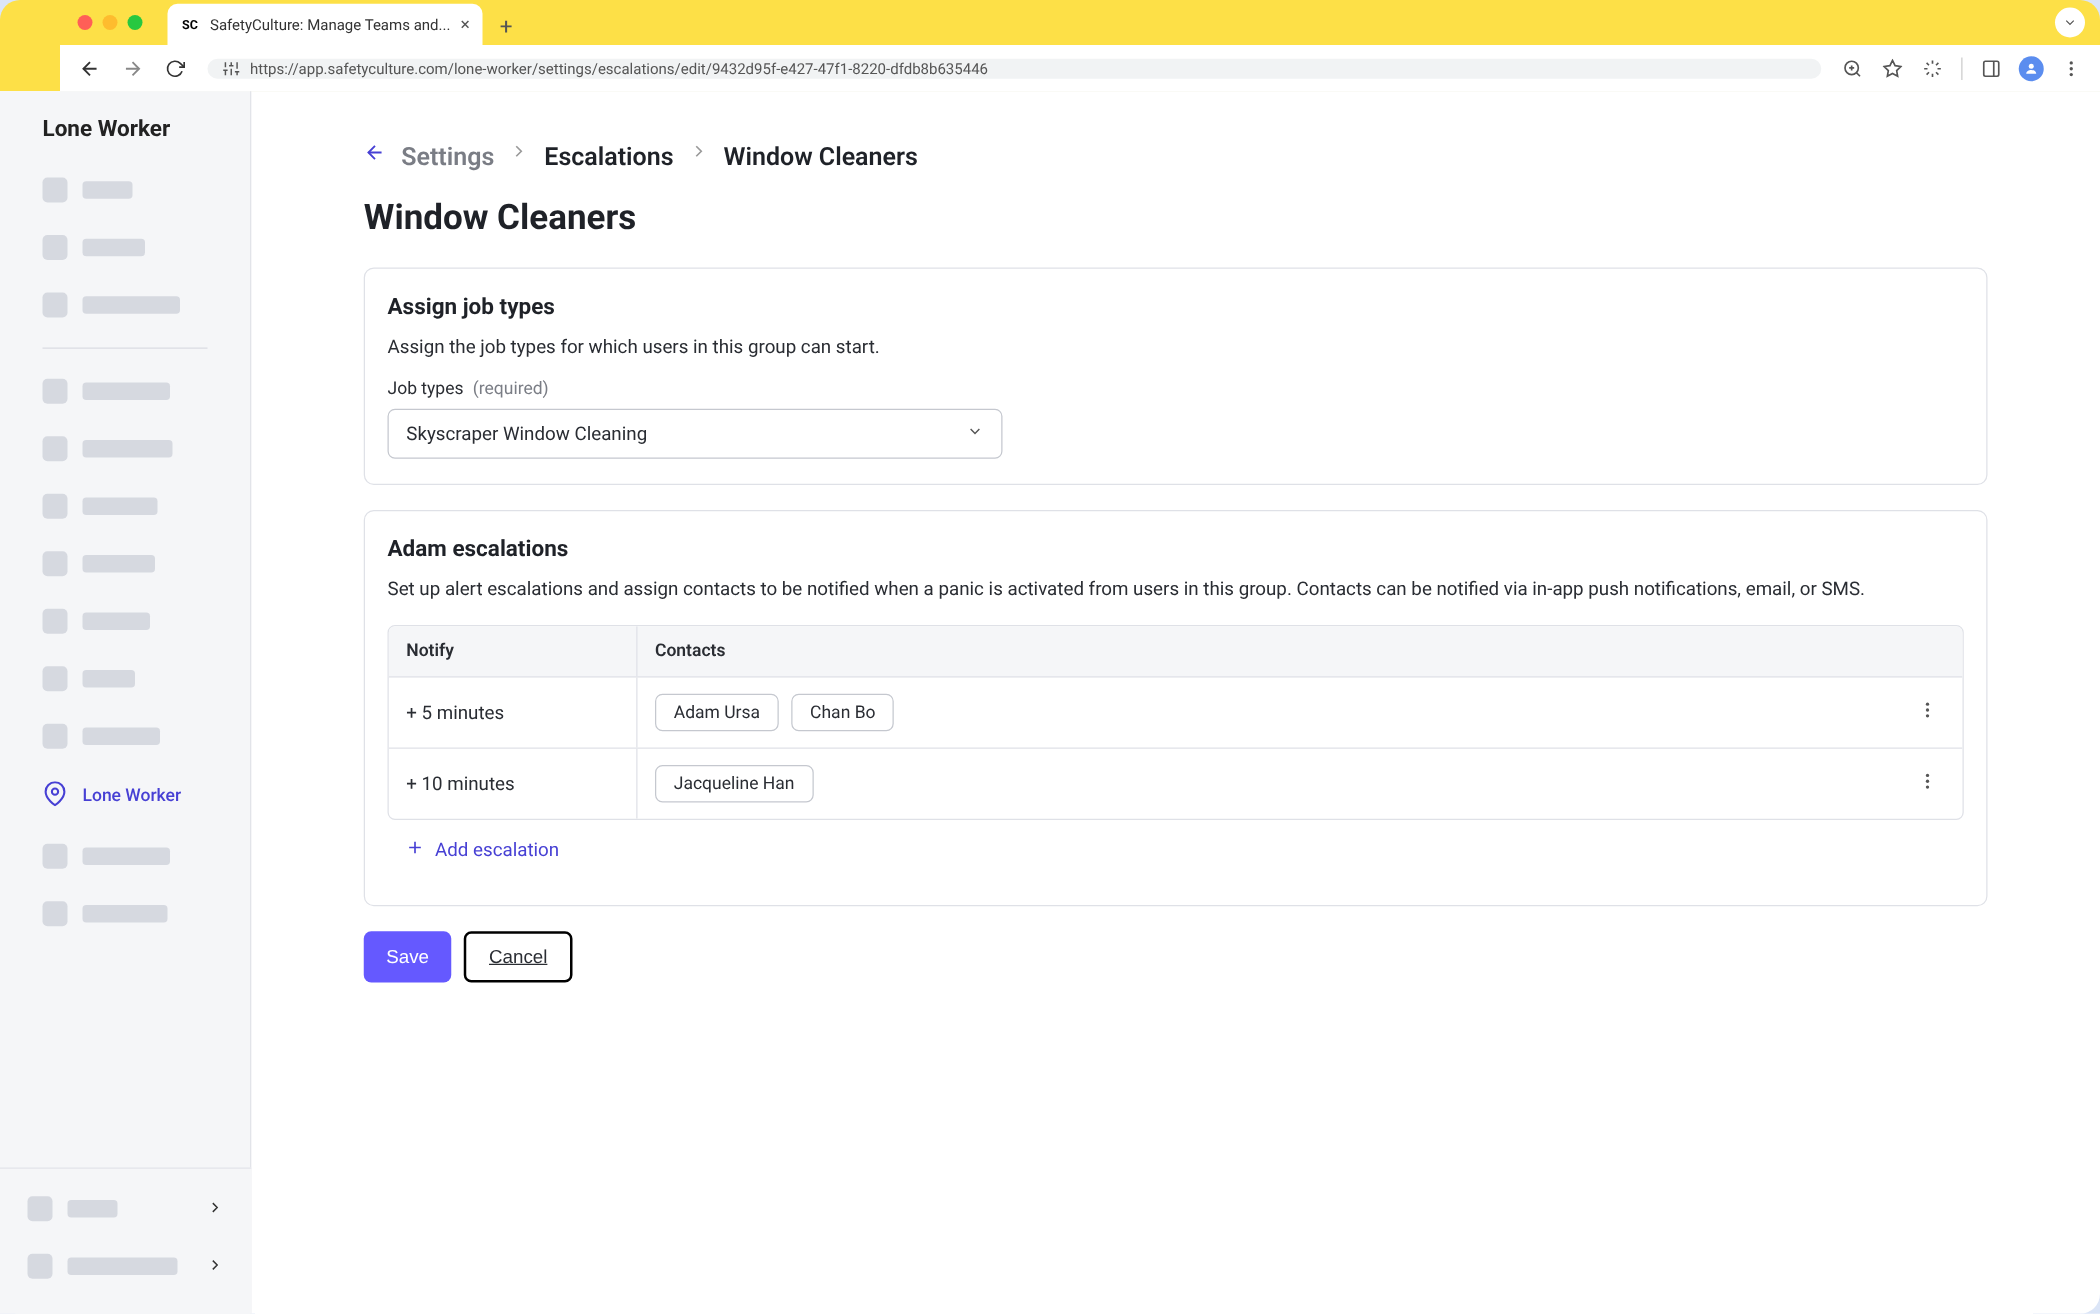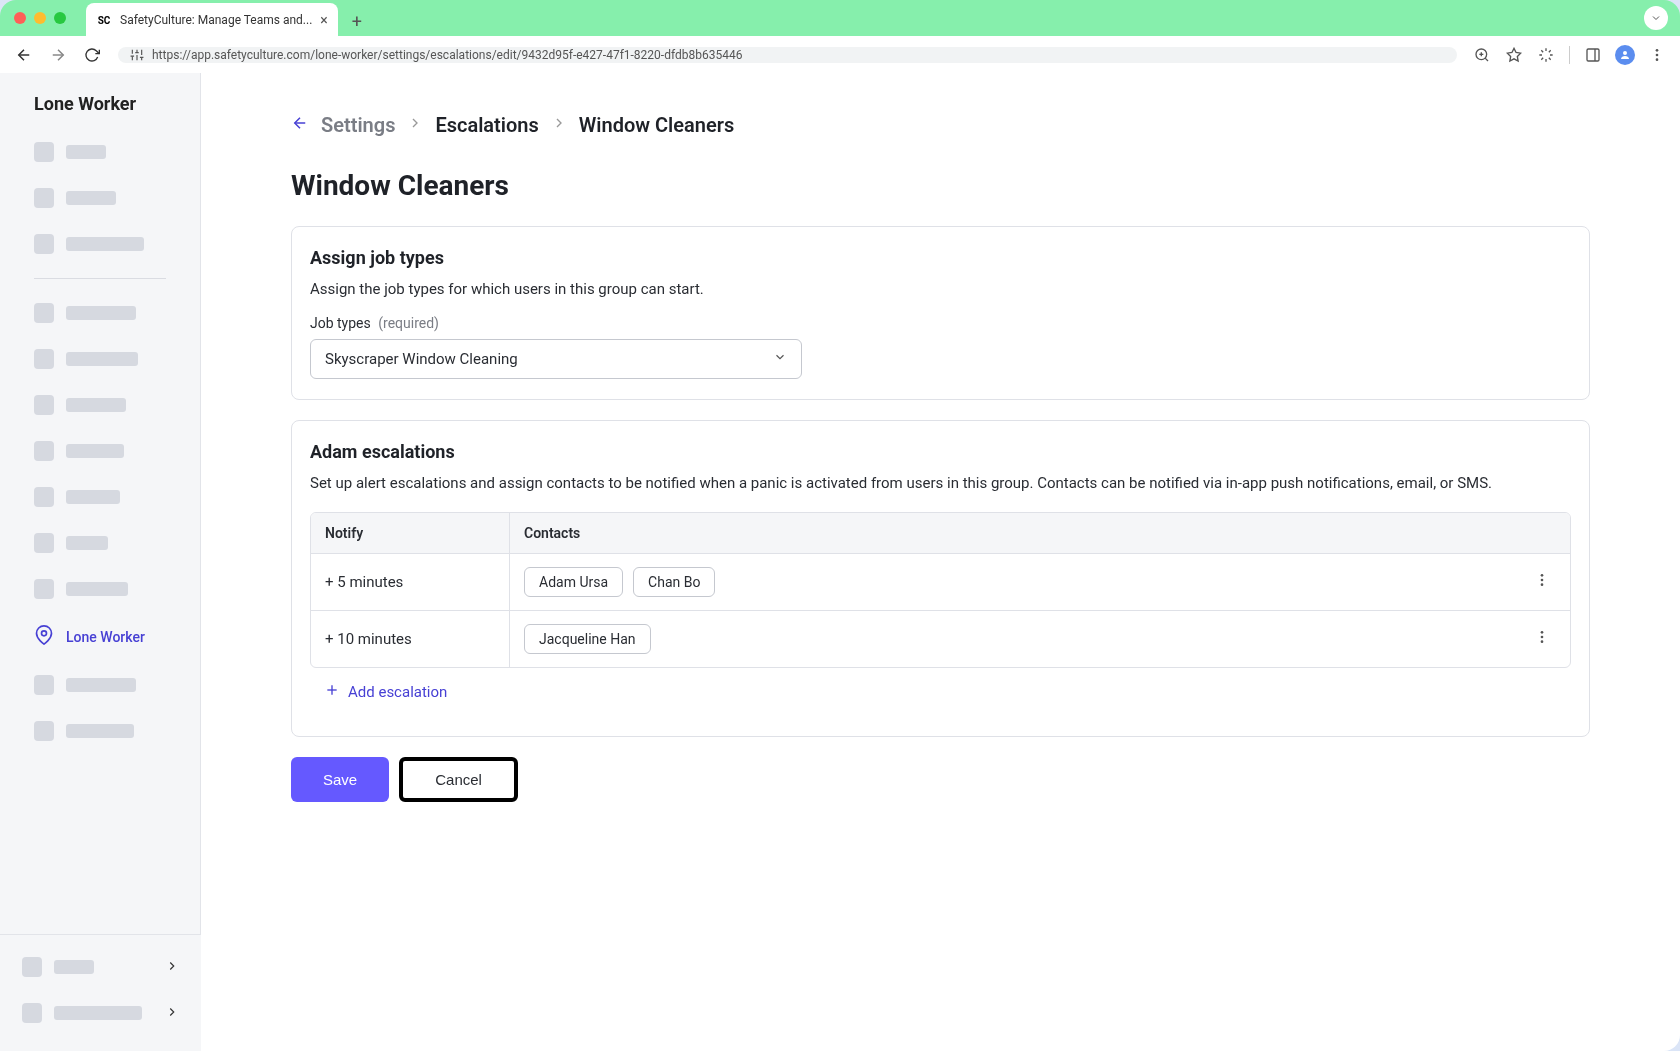--- a/index.html
+++ b/index.html
@@ -13,21 +13,22 @@
       background: #dbe5f7;
       width: 1680px;
       height: 1051px;
       overflow: hidden;
       border-radius: 16px;
     }
 
     
     .browser-chrome {
       height: 73px;
-      background: #86efac;
+      background: #fde047;
+      padding-left: 48px;
     }
 
     .tabs-bar {
       height: 36px;
       display: flex;
       align-items: center;
       padding-left: 14px;
       gap: 8px;
     }
 
@@ -269,23 +270,22 @@
     .main {
       flex: 1;
       padding: 40px 90px;
       overflow-y: auto;
       position: relative;
     }
 
     
     .breadcrumb {
       display: flex;
-      align-items: center;
       gap: 12px;
-      margin-bottom: 32px;
+      margin-bottom: 20px;
     }
 
     .breadcrumb-back {
       color: #4740d4;
       cursor: pointer;
     }
 
     .breadcrumb-link {
       font-size: 20px;
       font-weight: 600;
@@ -443,37 +443,38 @@
     }
 
     
     .actions {
       display: flex;
       gap: 10px;
       margin-top: 20px;
     }
 
     .btn {
-      padding: 10px 32px;
+      padding: 10px 18px;
       border-radius: 6px;
       font-size: 15px;
       font-weight: 500;
       cursor: pointer;
       border: none;
     }
 
     .btn-primary {
       background: #6559ff;
       color: white;
     }
 
     .btn-secondary {
       background: white;
-      border: 4px solid #000000;
+      border: 2px solid #000000;
       color: #2a2d33;
+      text-decoration: underline;
     }
   </style>
 </head>
 <body>
 
 <div class="browser-chrome">
   <div class="tabs-bar">
     <div class="window-controls">
       <div class="window-dot dot-red"></div>
       <div class="window-dot dot-yellow"></div>

